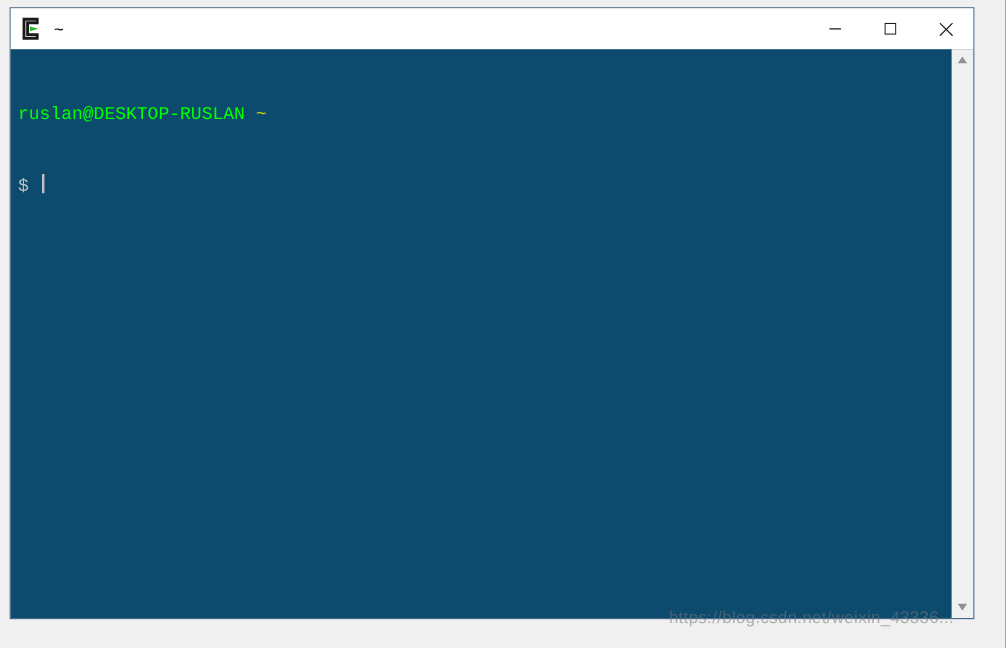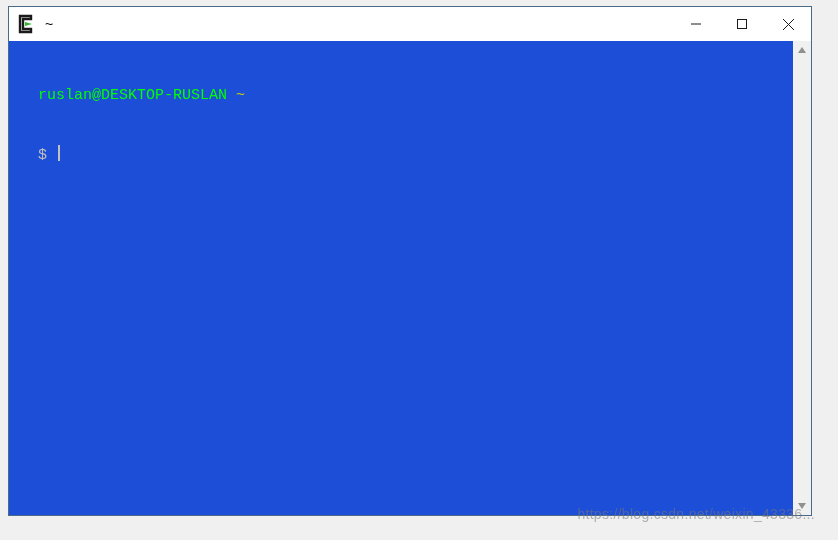--- a/index.html
+++ b/index.html
@@ -58,23 +58,22 @@
       align-items: center;
       justify-content: center;
       background: transparent;
       border: none;
       font-family: inherit;
     }
     .control-btn svg { pointer-events: none; }
     .terminal-area {
       flex: 1;
       display: flex;
-      background: #1d4ed8;
+      background: #0c4a6e;
       min-height: 0;
-      padding-left: 23px;
     }
     .terminal {
       flex: 1;
       padding: 6px 8px 8px 6px;
       font-family: Consolas, "Courier New", monospace;
       font-size: 15px;
       line-height: 1.3;
       white-space: pre;
       overflow: hidden;
       color: #c0c0c0;
@@ -112,21 +111,21 @@
       bottom: 0; left: 0; right: 0;
       height: 18px;
       display: flex;
       align-items: center;
       justify-content: center;
       color: #606060;
       font-size: 10px;
     }
     .watermark {
       position: absolute;
-      right: 23px;
+      right: 43px;
       bottom: 18px;
       color: rgba(120,120,120,0.55);
       font-size: 14px;
       letter-spacing: 0.3px;
       font-family: Arial, sans-serif;
       pointer-events: none;
     }
   </style>
 </head>
 <body>

